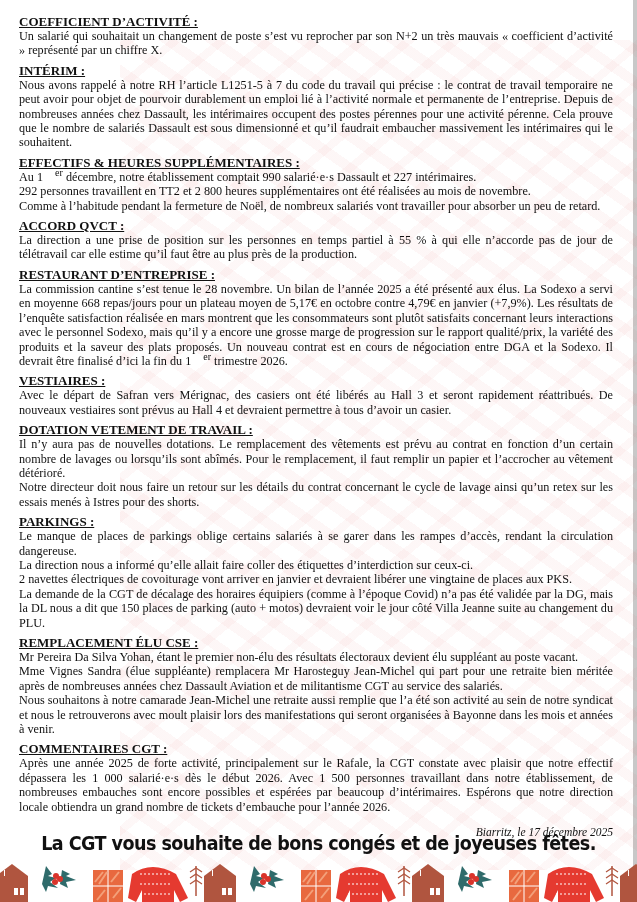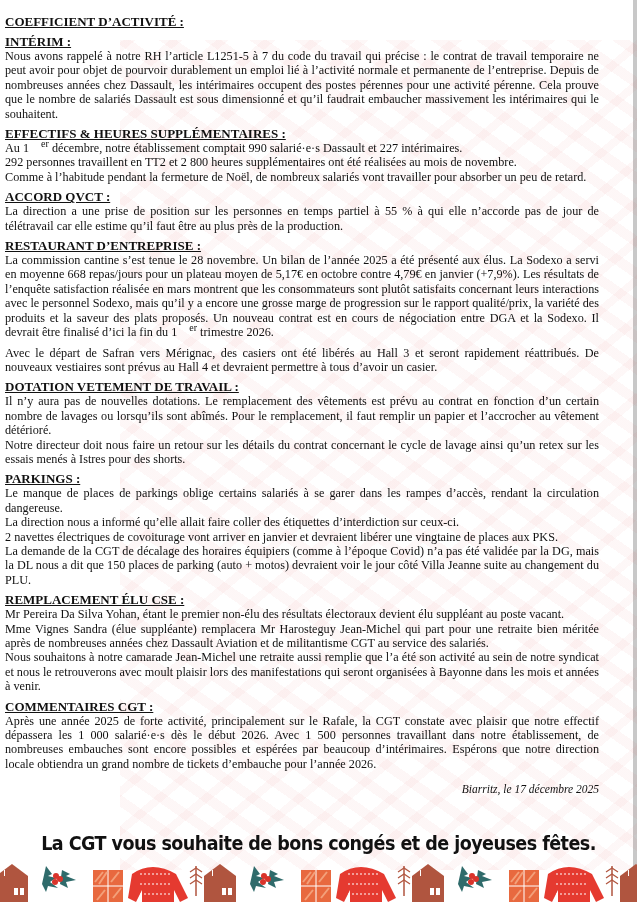--- a/index.html
+++ b/index.html
@@ -10,21 +10,21 @@
     color: #111;
   }
   .right-border { position: absolute; right: 0; top: 0; width: 4px; height: 902px; background: #c8c8c8; }
   .watermark {
     position: absolute; left: 120px; top: 40px; width: 520px; height: 830px;
     background:
       repeating-linear-gradient(35deg, rgba(220,60,60,0.045) 0 10px, transparent 10px 26px),
       repeating-linear-gradient(-40deg, rgba(220,60,60,0.04) 0 8px, transparent 8px 30px);
     pointer-events: none;
   }
-  .content { position: absolute; left: 5px; top: 15px; width: 594px; }
+  .content { position: absolute; left: 19px; top: 15px; width: 594px; }
   .section { margin-bottom: 6px; }
   .heading {
     font-weight: bold; text-decoration: underline; font-size: 13px; line-height: 14px;
     display: block; margin: 0;
   }
   .para {
     font-size: 12.2px; line-height: 14.4px; margin: 0; text-align: justify;
   }
   sup { font-size: 10px; line-height: 0; margin-left: 12px; }
   .signature {
@@ -39,40 +39,42 @@
 </style>
 </head>
 <body>
 
 <div class="right-border"></div>
 <div class="watermark"></div>
 
 <div class="content">
   <div class="section">
     <span class="heading">COEFFICIENT D’ACTIVITÉ :</span>
+    <p class="para">Un salarié qui souhaitait un changement de poste s’est vu reprocher par son N+2 un très mauvais « coefficient d’activité » représenté par un chiffre X.</p>
   </div>
   <div class="section">
     <span class="heading">INTÉRIM :</span>
     <p class="para">Nous avons rappelé à notre RH l’article L1251-5 à 7 du code du travail qui précise : le contrat de travail temporaire ne peut avoir pour objet de pourvoir durablement un emploi lié à l’activité normale et permanente de l’entreprise. Depuis de nombreuses années chez Dassault, les intérimaires occupent des postes pérennes pour une activité pérenne. Cela prouve que le nombre de salariés Dassault est sous dimensionné et qu’il faudrait embaucher massivement les intérimaires qui le souhaitent.</p>
   </div>
   <div class="section">
     <span class="heading">EFFECTIFS &amp; HEURES SUPPLÉMENTAIRES :</span>
     <p class="para sup-fix">Au 1<sup>er</sup> décembre, notre établissement comptait 990 salarié·e·s Dassault et 227 intérimaires.</p>
     <p class="para">292 personnes travaillent en TT2 et 2 800 heures supplémentaires ont été réalisées au mois de novembre.</p>
     <p class="para">Comme à l’habitude pendant la fermeture de Noël, de nombreux salariés vont travailler pour absorber un peu de retard.</p>
   </div>
   <div class="section">
     <span class="heading">ACCORD QVCT :</span>
     <p class="para">La direction a une prise de position sur les personnes en temps partiel à 55 % à qui elle n’accorde pas de jour de télétravail car elle estime qu’il faut être au plus près de la production.</p>
   </div>
   <div class="section">
     <span class="heading">RESTAURANT D’ENTREPRISE :</span>
     <p class="para sup-fix">La commission cantine s’est tenue le 28 novembre. Un bilan de l’année 2025 a été présenté aux élus. La Sodexo a servi en moyenne 668 repas/jours pour un plateau moyen de 5,17€ en octobre contre 4,79€ en janvier (+7,9%). Les résultats de l’enquête satisfaction réalisée en mars montrent que les consommateurs sont plutôt satisfaits concernant leurs interactions avec le personnel Sodexo, mais qu’il y a encore une grosse marge de progression sur le rapport qualité/prix, la variété des produits et la saveur des plats proposés. Un nouveau contrat est en cours de négociation entre DGA et la Sodexo. Il devrait être finalisé d’ici la fin du 1<sup>er</sup> trimestre 2026.</p>
   </div>
   <div class="section">
+    <span class="heading">VESTIAIRES :</span>
     <p class="para">Avec le départ de Safran vers Mérignac, des casiers ont été libérés au Hall 3 et seront rapidement réattribués. De nouveaux vestiaires sont prévus au Hall 4 et devraient permettre à tous d’avoir un casier.</p>
   </div>
   <div class="section">
     <span class="heading">DOTATION VETEMENT DE TRAVAIL :</span>
     <p class="para">Il n’y aura pas de nouvelles dotations. Le remplacement des vêtements est prévu au contrat en fonction d’un certain nombre de lavages ou lorsqu’ils sont abîmés. Pour le remplacement, il faut remplir un papier et l’accrocher au vêtement détérioré.</p>
     <p class="para">Notre directeur doit nous faire un retour sur les détails du contrat concernant le cycle de lavage ainsi qu’un retex sur les essais menés à Istres pour des shorts.</p>
   </div>
   <div class="section">
     <span class="heading">PARKINGS :</span>
     <p class="para">Le manque de places de parkings oblige certains salariés à se garer dans les rampes d’accès, rendant la circulation dangereuse.</p>

